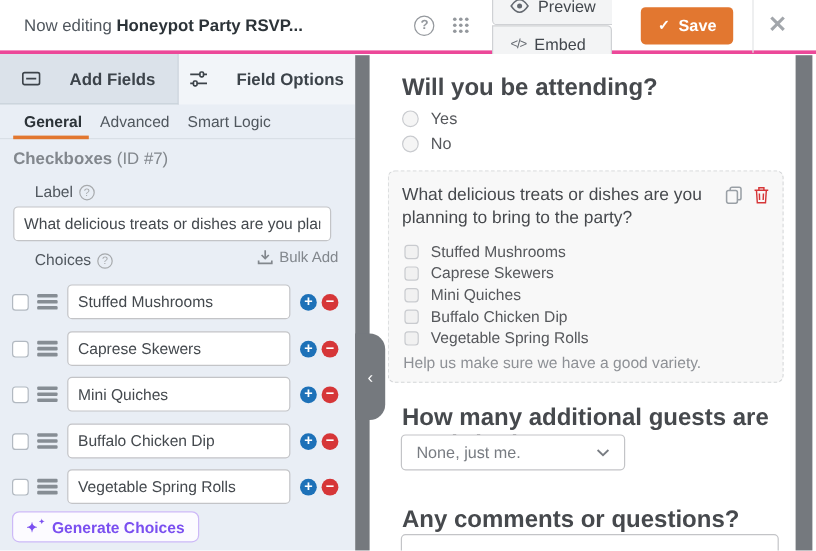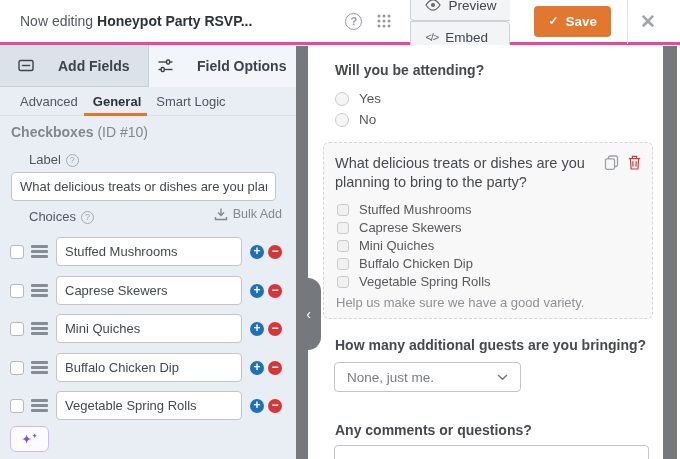--- a/index.html
+++ b/index.html
@@ -80,21 +80,21 @@
   
   .scrollbar { position:absolute; background:#75797e; cursor:pointer; }
   .sb-left  { left:296px; top:46px; width:12px; height:413px; }
   .sb-right { left:663px; top:46px; width:14px; height:413px; }
   .collapse-tab { position:absolute; left:296px; top:278px; width:25px; height:72px; background:#75797e;
                   border-radius:0 13px 13px 0; z-index:4; display:flex; align-items:center;
                   justify-content:center; color:#fff; font-size:14px; cursor:pointer; }
 
   
   .preview { position:absolute; left:308px; top:45px; width:355px; height:414px; background:#fff; }
-  .q-label { position:absolute; left:27px; font-size:14px; font-weight:700; color:#46494d; }
+  .q-label { position:absolute; left:27px; font-size:20px; font-weight:700; color:#46494d; }
   .q1 { top:17px; }
   .radio-row { position:absolute; left:27px; display:flex; align-items:center; gap:10px; }
   .radio-circle { width:14px; height:14px; border-radius:50%; background:#f5f5f5; border:1px solid #c9cbcf; cursor:pointer; }
   .opt-label { font-size:13.5px; color:#56585c; }
 
   .selected-field { position:absolute; left:15px; top:97px; width:330px; height:177px; background:#f8f8f8;
                     border:1px dashed #d4d6d8; border-radius:6px; cursor:pointer; }
   .sf-title { position:absolute; left:11px; top:11px; width:266px; font-size:14.5px; font-weight:400;
               color:#46494d; line-height:1.28; }
   .sf-actions { position:absolute; right:11px; top:12px; display:flex; gap:9px; }
@@ -184,28 +184,28 @@
               <rect x="8.6" y="1" width="3" height="4" rx="1" fill="#f2f5f9"></rect>
               <rect x="3.2" y="8.5" width="3" height="4" rx="1" fill="#f2f5f9"></rect>
             </g>
           </svg>
         </span>
         <span>Field Options</span>
       </div>
     </div>
 
     <div class="subtabs">
+      <span class="subtab active">General</span>
       <span class="subtab">Advanced</span>
-      <span class="subtab active">General</span>
       <span class="subtab">Smart Logic</span>
     </div>
 
     <div class="section-title">
       <span style="font-weight:700;">Checkboxes</span>
-      <span>(ID #10)</span>
+      <span>(ID #7)</span>
     </div>
 
     <div class="field-label lbl-label">
       <span>Label</span><span class="mini-help">?</span>
     </div>
     <input class="label-input" type="text" value="What delicious treats or dishes are you planning to b" style="">
 
     <div class="field-label lbl-choices">
       <span>Choices</span><span class="mini-help">?</span>
     </div>
@@ -274,20 +274,21 @@
           <i></i>
         </span>
       <input class="cr-input" type="text" value="Vegetable Spring Rolls" style="">
       <span class="circle-btn plus">+</span>
       <span class="circle-btn minus">−</span>
     </div>
 
     <button class="generate-btn">
       <span class="sparkle">✦</span>
         <span class="sparkle-s">✦</span>
+      <span>Generate Choices</span>
     </button>
   </div>
 
   <div class="preview">
 
     <div class="q-label q1">Will you be attending?</div>
     <div class="radio-row" style="top:46px;">
       <span class="radio-circle"></span>
       <span class="opt-label">Yes</span>
     </div>

